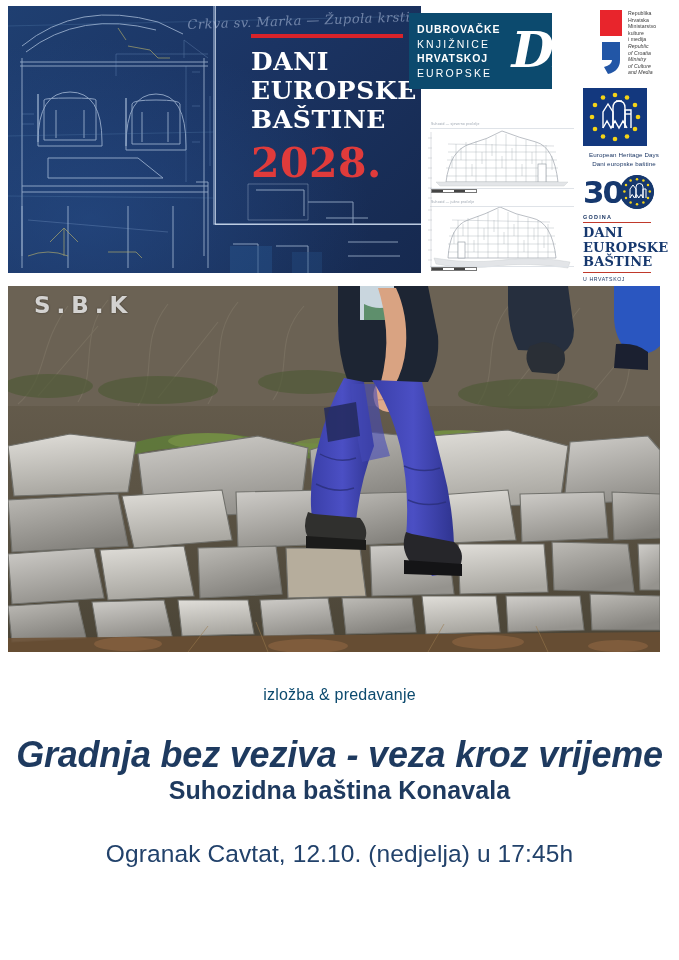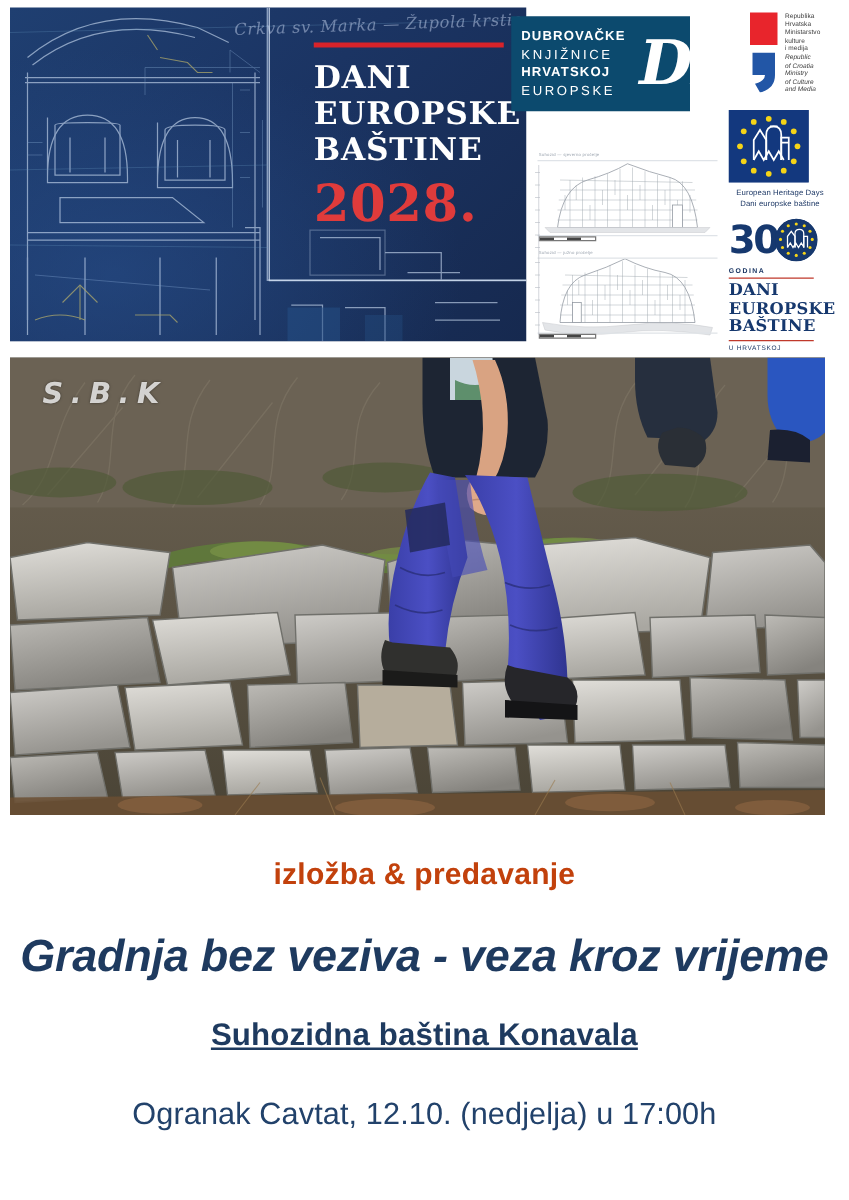--- a/index.html
+++ b/index.html
@@ -116,38 +116,37 @@
     background:linear-gradient(90deg,#444 0 25%,#fff 25% 50%,#444 50% 75%,#fff 75% 100%);
     border:.4px solid #777;}
 
   
   .photo{
     position:absolute;left:8px;top:286px;width:652px;height:366px;overflow:hidden;
     background:#5d5a52;
   }
   .ph-svg{position:absolute;left:0;top:0;width:652px;height:366px;}
   .ph-wm{
-    position:absolute;left:26px;top:16px;
+    position:absolute;left:26px;top:6px;
     font-family:"DejaVu Sans",sans-serif;font-weight:700;font-size:23px;
     letter-spacing:6px;color:rgba(255,255,255,.78);
     text-shadow:0 0 2px rgba(0,0,0,.5);
-    font-style:italic;
   }
 
   
   .bottom{position:absolute;left:0;top:660px;width:679px;height:300px;text-align:center;}
   .b-kicker{
-    margin-top:26px;font-size:24px;color:#c2410c;font-weight:700;letter-spacing:.2px;
+    margin-top:26px;font-size:16px;color:#0c4a6e;font-weight:400;letter-spacing:.2px;
   }
   .b-title{
     margin-top:30px;font-size:36px;color:#1e3a5f;font-weight:700;font-style:italic;
     letter-spacing:-.2px;
   }
   .b-sub{
-    margin-top:28px;font-size:25px;color:#1e3a5f;font-weight:700;letter-spacing:.1px;text-decoration:underline;
+    font-size:25px;color:#1e3a5f;font-weight:700;letter-spacing:.1px;
   }
   .b-when{
     margin-top:35px;font-size:24.5px;color:#22426b;font-weight:400;letter-spacing:.1px;
   }
 </style>
 </head>
 <body>
 
 <div class="poster">
 
@@ -518,16 +517,16 @@
 
       <rect width="652" height="366" fill="none"></rect>
     </svg>
     <div class="ph-wm">S.B.K</div>
   </div>
 
   <div class="bottom">
     <div class="b-kicker">izložba &amp; predavanje</div>
     <div class="b-title">Gradnja bez veziva - veza kroz vrijeme</div>
     <div class="b-sub">Suhozidna baština Konavala</div>
-    <div class="b-when">Ogranak Cavtat, 12.10. (nedjelja) u 17:00h</div>
+    <div class="b-when">Ogranak Cavtat, 12.10. (nedjelja) u 17:45h</div>
   </div>
 
 </div>
 
 </body></html>

